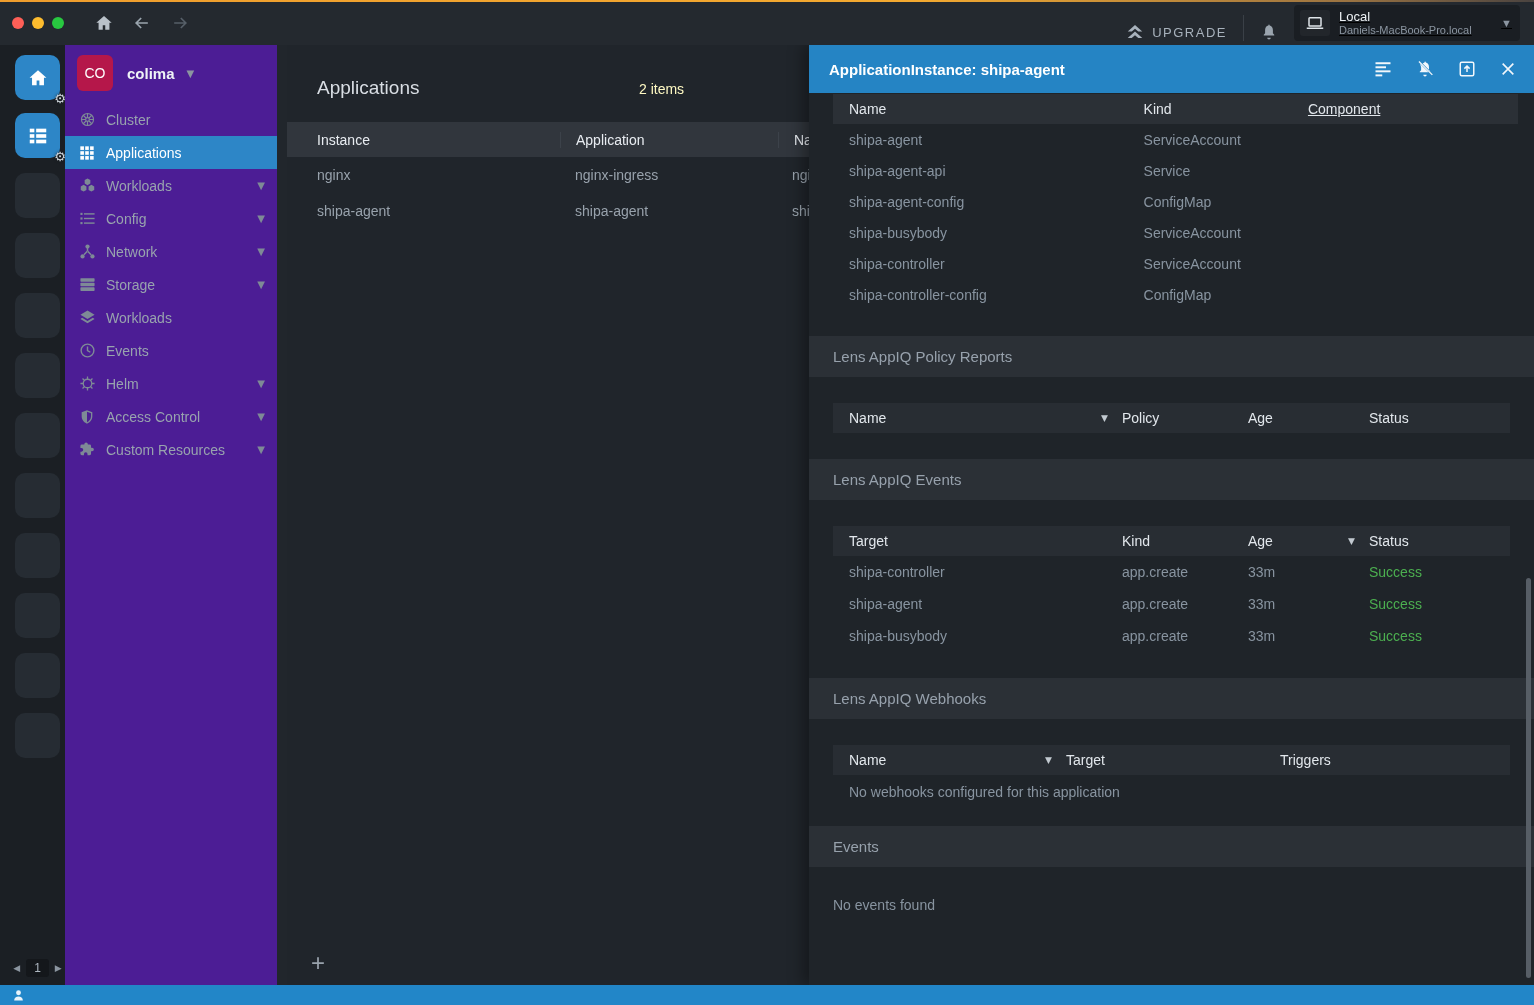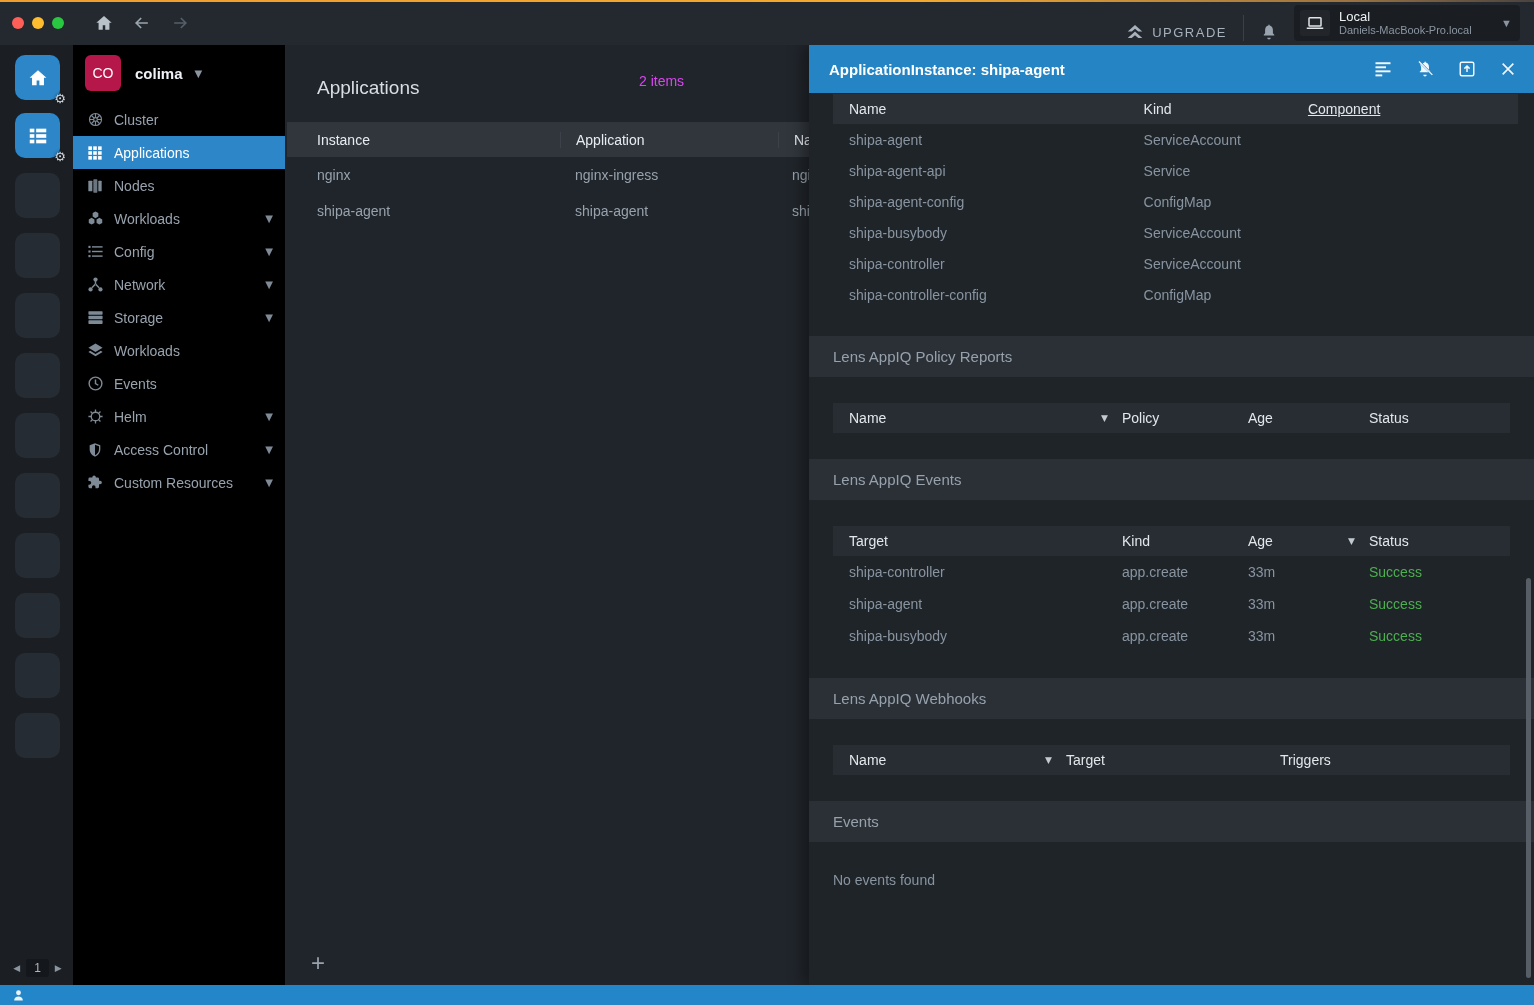--- a/index.html
+++ b/index.html
@@ -13,56 +13,56 @@
   .lights{display:flex;gap:8px;margin-left:12px;}
   .light{width:12px;height:12px;border-radius:50%;}
   .nav-ic{margin-left:26px;color:#b9c1c9;display:flex;align-items:center;}
   .nav-ic svg{display:block;}
   .tb-right{margin-left:auto;display:flex;align-items:flex-end;margin-right:14px;}
   .upgrade{display:flex;align-items:center;gap:8px;color:#a8b2bc;font-size:13px;
            letter-spacing:1.5px;cursor:default;}
   .tb-sep{width:1px;height:26px;background:#3a4047;margin:0 16px;}
   .bell{color:#9aa4ae;margin-right:16px;display:flex;}
   .ctx-box{display:flex;align-items:center;background:#1a1e23;border-radius:4px;
-           height:36px;min-width:212px;padding:0 8px 0 6px;}
+           height:36px;min-width:212px;padding:0 8px 0 6px;text-decoration:underline;}
   .ctx-icon{width:30px;height:26px;background:#22262b;border-radius:3px;display:flex;
             align-items:center;justify-content:center;color:#dfe5ea;margin-right:9px;}
   .ctx-title{font-size:13px;color:#eef2f5;line-height:15px;}
   .ctx-sub{font-size:11px;color:#8b95a0;line-height:13px;}
   .ctx-caret{margin-left:auto;color:#8b95a0;font-size:11px;padding-left:14px;}
   
   .hotbar{position:absolute;left:0;top:45px;bottom:20px;width:75px;background:#1b1f24;z-index:20;}
   .slot{position:absolute;left:15px;width:45px;height:45px;border-radius:10px;background:#262c33;}
   .slot.active{background:#2d86c7;color:#fff;display:flex;align-items:center;justify-content:center;}
   .slot .badge{position:absolute;right:-6px;bottom:-6px;font-size:13px;color:#cdd4da;
                font-family:"DejaVu Sans",sans-serif;text-shadow:0 0 3px #14171a;}
   .pager{position:absolute;bottom:8px;left:0;width:75px;display:flex;align-items:center;
          justify-content:center;gap:6px;color:#8b95a0;}
   .pager .tri{font-size:9px;font-family:"DejaVu Sans",sans-serif;}
   .pager .num{background:#14171b;border-radius:3px;font-size:12px;color:#aeb7c0;
               padding:2px 8px;}
   
-  .sidebar{position:absolute;left:73px;top:45px;bottom:20px;width:212px;background:#000000;z-index:20;}
+  .sidebar{position:absolute;left:65px;top:45px;bottom:20px;width:212px;background:#4c1d95;z-index:20;}
   .cluster-head{display:flex;align-items:center;height:56px;padding-left:12px;}
   .co-badge{width:36px;height:36px;border-radius:6px;background:#b5174a;color:#fff;
             display:flex;align-items:center;justify-content:center;font-size:14px;}
   .cluster-name{margin-left:14px;font-weight:bold;font-size:15px;color:#eef2f6;}
   .cluster-caret{margin-left:12px;color:#8b95a0;font-size:10px;font-family:"DejaVu Sans",sans-serif;}
   .menu{margin-top:2px;}
   .mitem{display:flex;align-items:center;height:33px;padding:0 12px 0 13px;color:#98a3ae;font-size:14px;}
   .mitem .mi-icon{width:18px;height:18px;margin-right:10px;display:flex;align-items:center;
                   justify-content:center;color:#7e8a96;flex:none;}
   .mitem.selected{background:#2d86c7;color:#fff;}
   .mitem.selected .mi-icon{color:#fff;}
   .mitem .chev{margin-left:auto;color:#7e8a96;font-size:10px;font-family:"DejaVu Sans",sans-serif;}
   
   .main{position:absolute;left:287px;top:45px;bottom:20px;right:0;background:#20252b;z-index:10;}
   .main-head{position:relative;height:77px;}
   .main-title{position:absolute;left:30px;top:32px;font-size:19px;color:#d9dee4;}
-  .items-count{position:absolute;left:352px;top:28px;font-size:14px;color:#d946ef;}
+  .items-count{position:absolute;left:352px;top:36px;font-size:14px;color:#fef9c3;}
   .mtable-head{display:flex;height:35px;background:#31363d;align-items:center;
                color:#e8ecf1;font-size:14px;}
   .mtable-head .c1,.mrow .c1{width:243px;padding-left:30px;flex:none;}
   .mtable-head .c2,.mrow .c2{width:202px;flex:none;border-left:1px solid #3c424a;padding-left:15px;}
   .mtable-head .c3,.mrow .c3{flex:1;border-left:1px solid #3c424a;padding-left:15px;}
   .mrow{display:flex;height:36px;align-items:center;color:#98a2ac;font-size:14px;}
   .mrow .c2,.mrow .c3{border-left:none;}
   .add-btn{position:absolute;left:24px;bottom:10px;color:#98a2ac;font-size:24px;line-height:24px;
            font-weight:300;}
   
@@ -227,30 +227,20 @@
               <rect x="9.3" y="9.3" width="5.4" height="5.4"></rect>
               <rect x="16.6" y="9.3" width="5.4" height="5.4"></rect>
               <rect x="2" y="16.6" width="5.4" height="5.4"></rect>
               <rect x="9.3" y="16.6" width="5.4" height="5.4"></rect>
               <rect x="16.6" y="16.6" width="5.4" height="5.4"></rect>
             </svg>
         </span>
         <span>Applications</span>
       </div>
 
-      <div class="mitem">
-        <span class="mi-icon">
-          <svg width="16" height="16" viewBox="0 0 24 24" fill="currentColor">
-              <rect x="2" y="4" width="6" height="16" rx="1"></rect>
-              <rect x="9.5" y="2" width="6" height="20" rx="1" opacity=".85"></rect>
-              <rect x="17" y="4" width="5" height="16" rx="1"></rect>
-            </svg>
-        </span>
-        <span>Nodes</span>
-      </div>
 
       <div class="mitem">
         <span class="mi-icon">
           <svg width="17" height="17" viewBox="0 0 24 24" fill="currentColor">
               <path d="M12 2 8 4.4v4.8l4 2.4 4-2.4V4.4z"></path>
               <path d="M6.5 11 2.5 13.4v4.8l4 2.4 4-2.4v-4.8z"></path>
               <path d="M17.5 11l-4 2.4v4.8l4 2.4 4-2.4v-4.8z"></path>
             </svg>
         </span>
         <span>Workloads</span>
@@ -491,20 +481,21 @@
     <div class="section-band">Lens AppIQ Webhooks</div>
     <div class="sub-table">
       <div class="sub-head">
         <div class="wc1">
           <span>Name</span>
           <span class="sort">▼</span>
         </div>
         <div class="wc2">Target</div>
         <div class="wc3">Triggers</div>
       </div>
+      <div class="empty-note">No webhooks configured for this application</div>
     </div>
 
     <div class="section-band">Events</div>
     <div class="events-empty">No events found</div>
 
     <div class="scroll-thumb"></div>
   </div>
 
   <div class="statusbar">
     <span class="user-ic">

